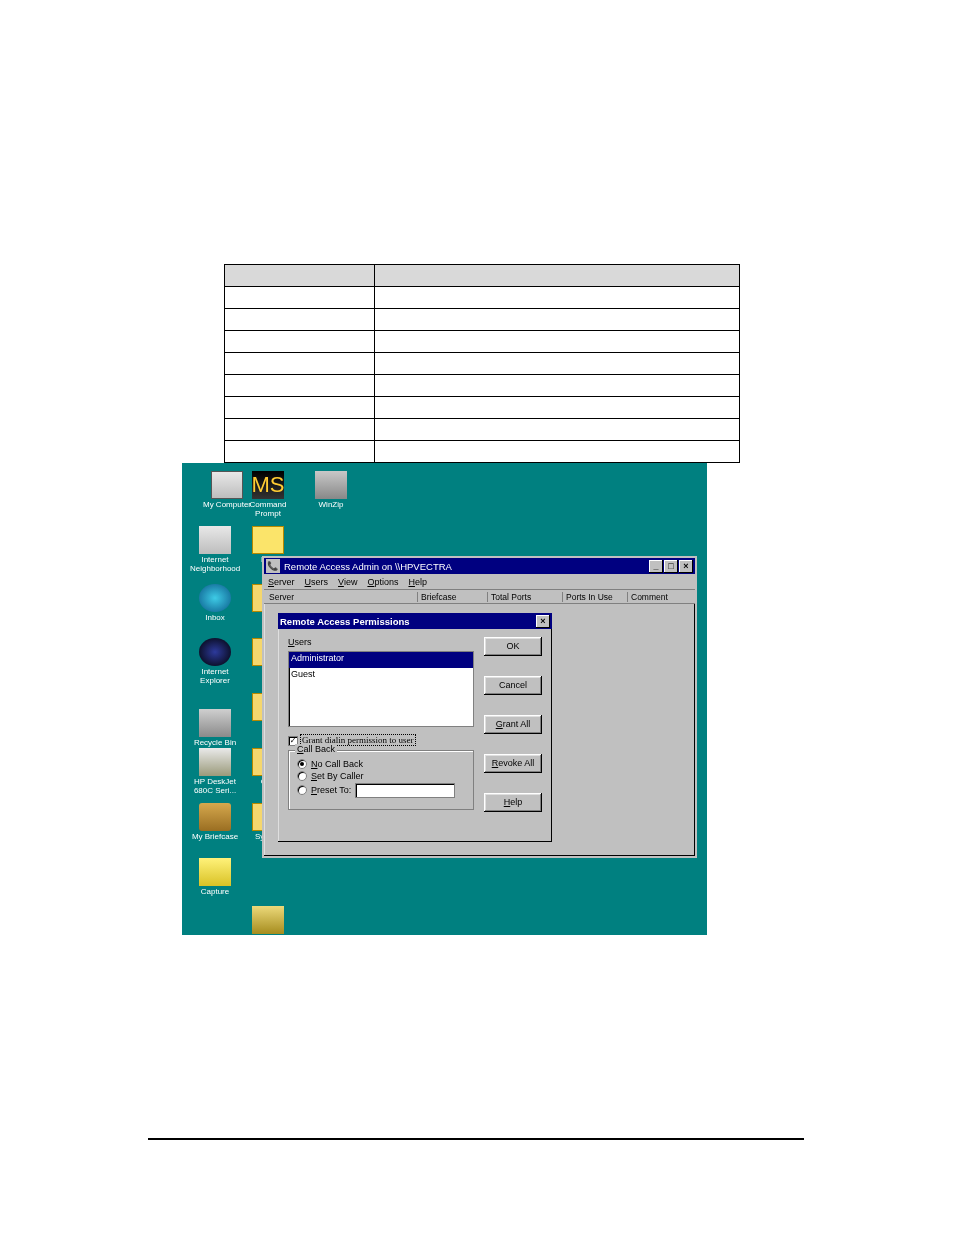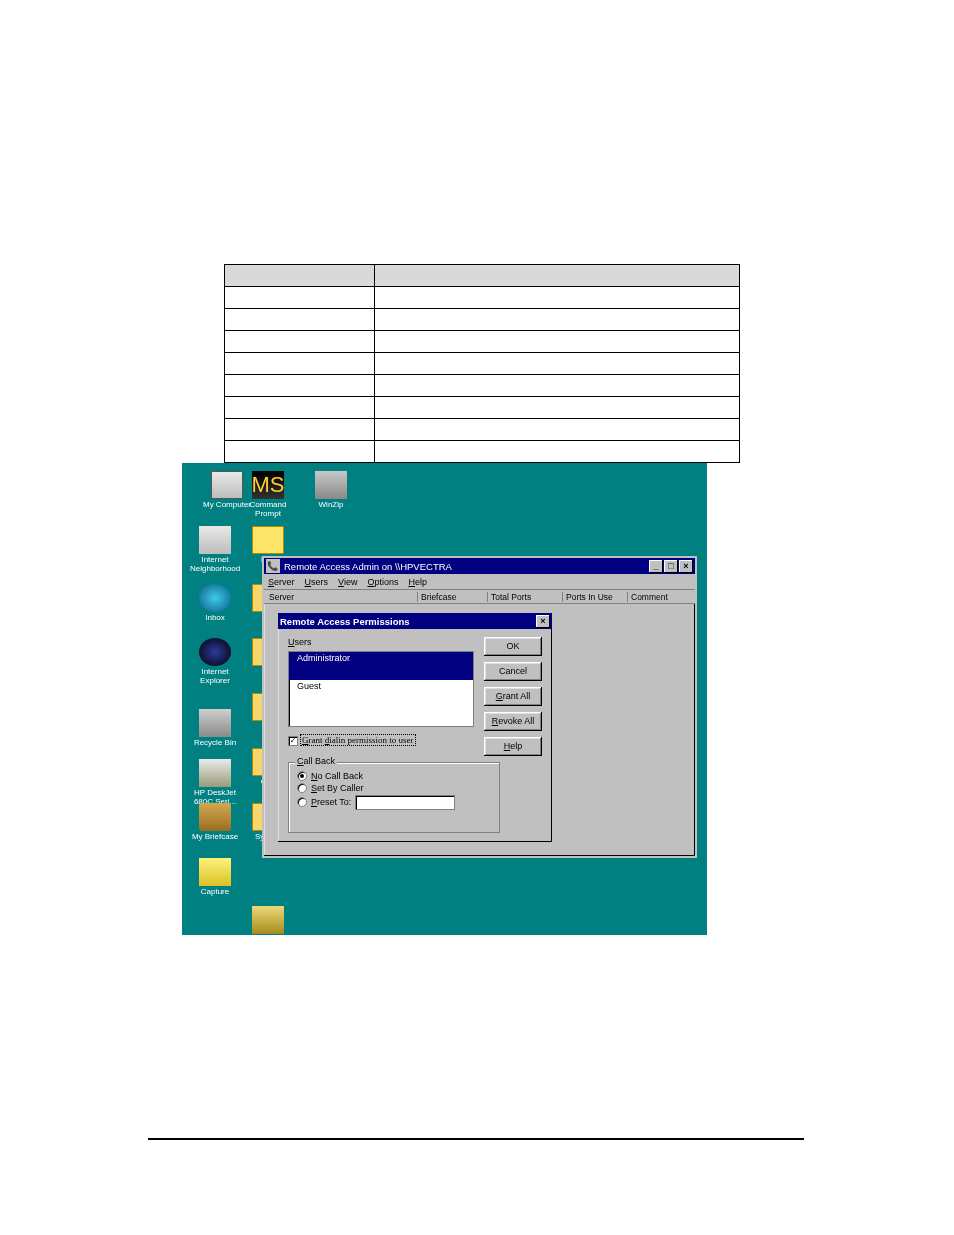--- a/index.html
+++ b/index.html
@@ -176,21 +176,21 @@
   }
   .perm-left {
     float: left;
     width: 192px;
   }
   .perm-right {
     float: right;
     width: 58px;
     display: flex;
     flex-direction: column;
-    gap: 6px;
+    gap: 20px;
   }
   .wbtn {
     height: 19px;
     background: #c0c0c0;
     box-shadow: inset -1px -1px 0 #000, inset 1px 1px 0 #fff, inset -2px -2px 0 #808080, inset 2px 2px 0 #dfdfdf;
     font-size: 9px;
     text-align: center;
     line-height: 19px;
     cursor: pointer;
   }
@@ -199,23 +199,23 @@
     width: 186px;
     height: 76px;
     background: #fff;
     border: 1px solid #808080;
     box-shadow: inset 1px 1px 0 #000;
     margin-top: 4px;
     font-size: 9px;
     overflow: hidden;
   }
   .listbox .li-item {
-    height: 28px;
+    height: 16px;
     line-height: 12px;
-    padding-left: 8px;
+    padding-left: 2px;
     cursor: pointer;
   }
   .li-selected { background: #000080; color: #fff; }
   .clearfix::after { content: ""; display: table; clear: both; }
   .checkbox-row {
     margin-top: 8px;
     font-size: 9px;
     font-family: Liberation Serif, serif;
   }
   .checkbox-row .cb {
@@ -225,26 +225,26 @@
     border: 1px solid #808080;
     box-shadow: inset 1px 1px 0 #000;
     vertical-align: middle;
     text-align: center;
     line-height: 8px;
     font-size: 8px;
     margin-right: 3px;
   }
   .focusrect { outline: 1px dotted #000; padding: 0 1px; }
   .callback-group {
-    margin-top: 16px;
+    margin-top: 4px;
     border: 1px solid #808080;
     box-shadow: inset 1px 1px 0 #fff;
-    padding: 6px 8px 20px;
+    padding: 6px 8px 9px;
     position: relative;
-    width: 212px;
+    width: 186px;
   }
   .callback-label {
     position: absolute;
     top: -7px;
     left: 6px;
     background: #c0c0c0;
     font-size: 9px;
     padding: 0 2px;
   }
   .radio-row {
@@ -379,21 +379,21 @@
         </div>
         <div class="dicon" style="left: 8px; top: 246px;">
           <div class="glyph recycle"></div>
           <div class="dicon-label">Recycle Bin</div>
         </div>
         <div class="dicon" style="left: 61px; top: 230px;">
           <div class="glyph folder"></div>
           <div class="dicon-label">Mic
 W</div>
         </div>
-        <div class="dicon" style="left: 8px; top: 296px;">
+        <div class="dicon" style="left: 8px; top: 285px;">
           <div class="glyph printer"></div>
           <div class="dicon-label">HP DeskJet
 680C Seri...</div>
         </div>
         <div class="dicon" style="left: 61px; top: 285px;">
           <div class="glyph folder"></div>
           <div class="dicon-label">Ove
 E</div>
         </div>
         <div class="dicon" style="left: 8px; top: 340px;">

